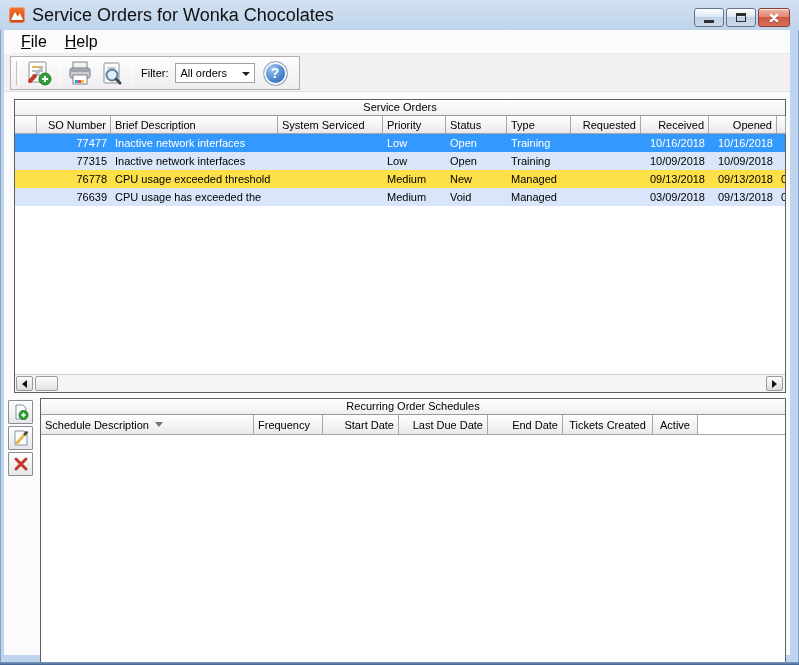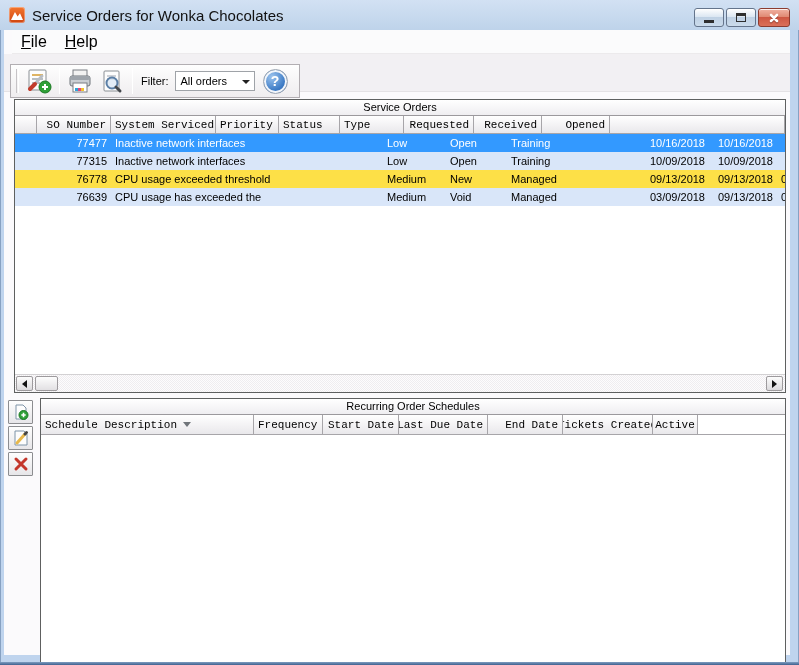--- a/index.html
+++ b/index.html
@@ -15,21 +15,21 @@
 
   
   .titlebar { position:absolute; left:0; top:0; right:0; height:30px;
     display:flex; align-items:center; padding-left:9px;
     background: linear-gradient(#D2E1F3,#BED3EA); }
   .app-icon { width:16px; height:16px; margin-right:7px; border-radius:3px;
     background: linear-gradient(#F4762E,#CE4410); position:relative; overflow:hidden;
     box-shadow: inset 0 0 0 1px rgba(255,255,255,.35); }
   .app-icon .mountain { position:absolute; left:2px; bottom:3px; width:12px; height:8px;
     background:#fff; clip-path: polygon(0 100%, 33% 0, 55% 55%, 75% 15%, 100% 100%); }
-  .title-text { font-size:15px; color:#111; }
+  .title-text { font-size:18px; color:#111; }
   .win-controls { position:absolute; right:9px; top:8px; display:flex; gap:2px; }
   .winbtn { width:30px; height:19px; border:1px solid #64748B; border-radius:3px;
     background: linear-gradient(#FEFEFE, #DCE7F2 45%, #BFD1E4 50%, #CBDBEB);
     display:flex; align-items:center; justify-content:center; position:relative;
     box-shadow: inset 0 1px 0 rgba(255,255,255,.8); }
   .winbtn.close { width:32px; border-color:#8C3C30;
     background: linear-gradient(#F1B3A4, #E08A74 45%, #CE5743 50%, #DB7059); }
   .glyph-min { width:10px; height:3px; background:#2E2E2E; margin-top:7px; }
   .glyph-max { width:10px; height:9px; border:1px solid #2E2E2E; border-top-width:3px; background:transparent; }
   .glyph-close { stroke:#fff; stroke-width:2.6; stroke-linecap:round;
@@ -40,21 +40,21 @@
     background:#FBFAFC; }
 
   .menubar { position:absolute; left:8px; top:0; right:0; height:24px;
     background:#FBFBFC; border-bottom:1px solid #ECEAEC;
     display:flex; align-items:center; font-size:16px; }
   .menu-item { padding:3px 9px; color:#000; }
   .menu-item u { text-decoration:underline; }
 
   .toolbar-row { position:absolute; left:0; top:24px; right:0; height:38px;
     background:#F2F0F3; border-bottom:1px solid #E4E2E5; }
-  .toolbar { position:absolute; left:6px; top:10px; width:290px; height:34px;
+  .toolbar { position:absolute; left:6px; top:2px; width:290px; height:34px;
     border:1px solid #B2AEB2; background: linear-gradient(#FEFEFE,#EFEDEF);
     display:flex; align-items:center; padding:0 4px; }
   .gripper { width:3px; height:24px; border-left:1px solid #C6C3C6; border-right:1px solid #fff; margin:0 4px 0 1px; }
   .tb-sep { width:1px; height:26px; background:#CFCBCF; border-right:1px solid #FFF; margin:0 4px; }
   .tb-btn { width:32px; height:30px; display:flex; align-items:center; justify-content:center; }
   .filter-label { font-size:11px; margin:0 6px 0 4px; color:#000; }
   .combo { width:80px; height:20px; background:#fff; border:1px solid #9FA3A8;
     display:flex; align-items:center; font-size:11px; padding-left:5px; position:relative; }
   .combo-arrow { position:absolute; right:4px; top:8px; width:0; height:0;
     border-left:4px solid transparent; border-right:4px solid transparent; border-top:4px solid #222; }
@@ -64,21 +64,21 @@
     color:#fff; font-weight:bold; font-size:14px; display:flex; align-items:center; justify-content:center; }
 
   
   .grid { position:absolute; border:1px solid #5E6060; background:#fde047;
     display:flex; flex-direction:column; font-size:11px; }
   .grid-caption { height:16px; flex:0 0 16px; background:linear-gradient(#FFFFFF,#EFEEF1);
     border-bottom:1px solid #9B999D; text-align:center; line-height:15px; color:#000; }
   .hdr-row { display:flex; flex:0 0 auto; }
   .hdr-cell { background:linear-gradient(#FFFFFF,#F3F2F4 55%,#E9E8EB);
     border-right:1px solid #A7A5A9; border-bottom:1px solid #A7A5A9;
-    padding:0 4px; white-space:nowrap; overflow:hidden; display:flex; align-items:center;font-family:Liberation Mono, monospace; }
+    padding:0 4px; white-space:nowrap; overflow:hidden; display:flex; align-items:center; }
   .hdr-cell.right { justify-content:flex-end; }
   .hdr-cell.center { justify-content:center; }
   .sort-desc { width:0; height:0; margin-left:6px;
     border-left:4px solid transparent; border-right:4px solid transparent; border-top:5px solid #70757A; }
 
   .data-row { display:flex; flex:0 0 18px; height:18px; align-items:center; }
   .data-row.stripe { background: var(--stripe, #D9E6F9); }
   .data-row.selected { background: var(--selection, #3399FF); color:#fff; }
   .cell { padding:0 4px; white-space:nowrap; overflow:hidden; }
   .cell.right { text-align:right; }
@@ -212,20 +212,21 @@
       </div>
     </div>
   </div>
 
   <div class="grid so-grid">
     <div class="grid-caption">Service Orders</div>
 
     <div class="hdr-row">
       <div class="hdr-cell c0"></div>
       <div class="hdr-cell c1 right">SO Number</div>
+      <div class="hdr-cell c2">Brief Description</div>
       <div class="hdr-cell c3">System Serviced</div>
       <div class="hdr-cell c4">Priority</div>
       <div class="hdr-cell c5">Status</div>
       <div class="hdr-cell c6">Type</div>
       <div class="hdr-cell c7 right">Requested</div>
       <div class="hdr-cell c8 right">Received</div>
       <div class="hdr-cell c9 right">Opened</div>
       <div class="hdr-cell c10"></div>
     </div>
 

